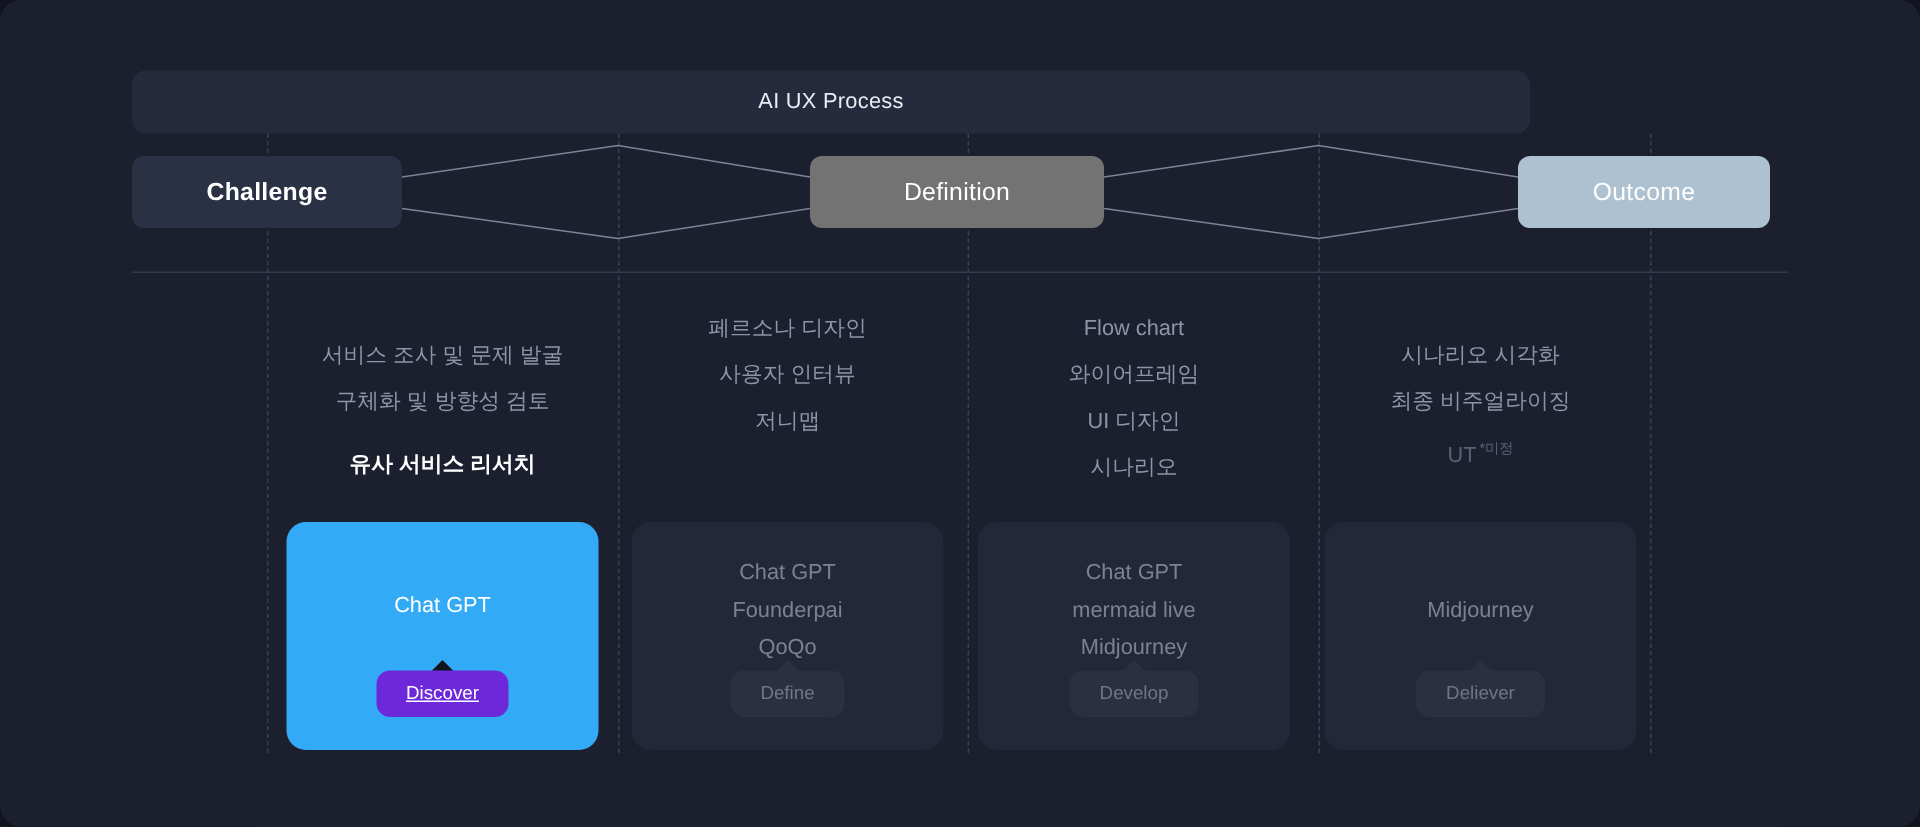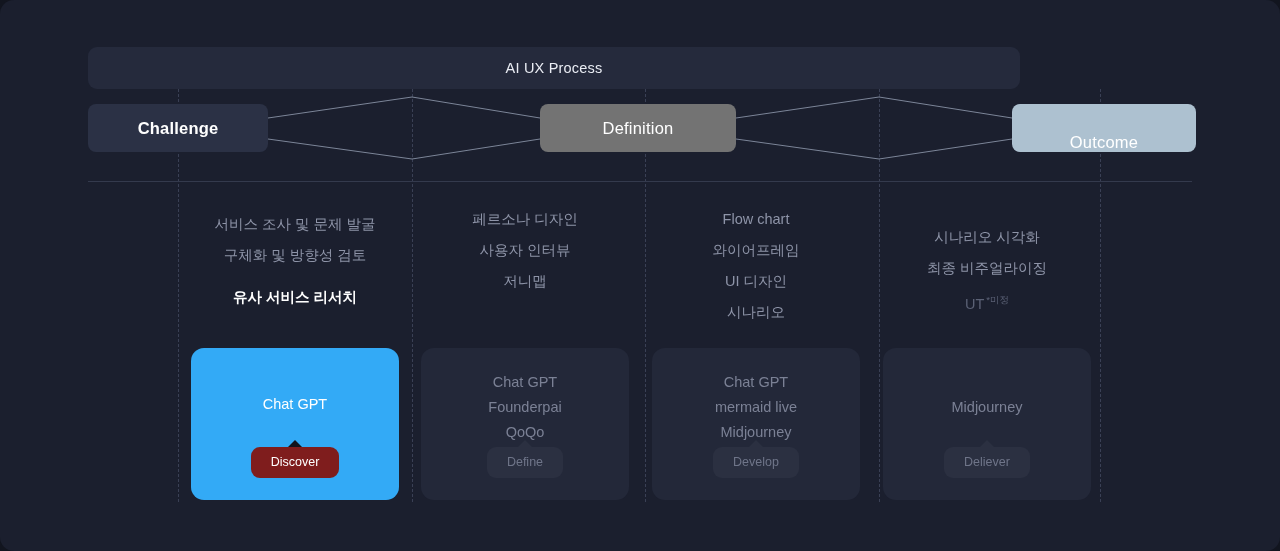--- a/index.html
+++ b/index.html
@@ -78,24 +78,23 @@
     background: #2b3145;
     color: #ffffff;
     font-weight: bold;
   }
   .phase-definition {
     left: 540px; width: 196px;
     background: #737373;
     color: #ffffff;
   }
   .phase-outcome {
-    left: 1012px; width: 184px;
+    left: 1012px; width: 168px;
     background: #adc1d0;
     color: #ffffff;
-    align-items: flex-end;
   }
 
   
   .connectors {
     position: absolute;
     left: 0; top: 0;
     width: 1280px; height: 551px;
     pointer-events: none;
   }
 
@@ -176,22 +175,23 @@
   .pill {
     position: relative;
     padding: 8px 20px 9px;
     border-radius: 9px;
     font-size: 12.5px;
     background: #2b3041;
     color: #6f7589;
     white-space: nowrap;
   }
   .card.active .pill {
-    background: #7f1d1d;
-    color: #ffffff;
+    background: #6d28d9;
+    color: #ffffff;
+    text-decoration: underline;
   }
   .pill-notch {
     position: absolute;
     left: 50%;
     top: -7px;
     margin-left: -8px;
     width: 0; height: 0;
     border-left: 8px solid transparent;
     border-right: 8px solid transparent;
     border-bottom: 8px solid #2b3041;
@@ -228,21 +228,21 @@
   <div class="phase-box phase-challenge">
     <span>Challenge</span>
   </div>
   <div class="phase-box phase-definition">
     <span>Definition</span>
   </div>
   <div class="phase-box phase-outcome">
     <span>Outcome</span>
   </div>
 
-  <div class="col" style="left:191px; top:209px">
+  <div class="col" style="left:191px; top:222px">
     <div class="step-line">서비스 조사 및 문제 발굴</div>
     <div class="step-line">구체화 및 방향성 검토</div>
     <div class="step-line highlight">유사 서비스 리서치</div>
   </div>
 
   <div class="col" style="left:421px; top:204px">
     <div class="step-line">페르소나 디자인</div>
     <div class="step-line">사용자 인터뷰</div>
     <div class="step-line">저니맵</div>
   </div>

